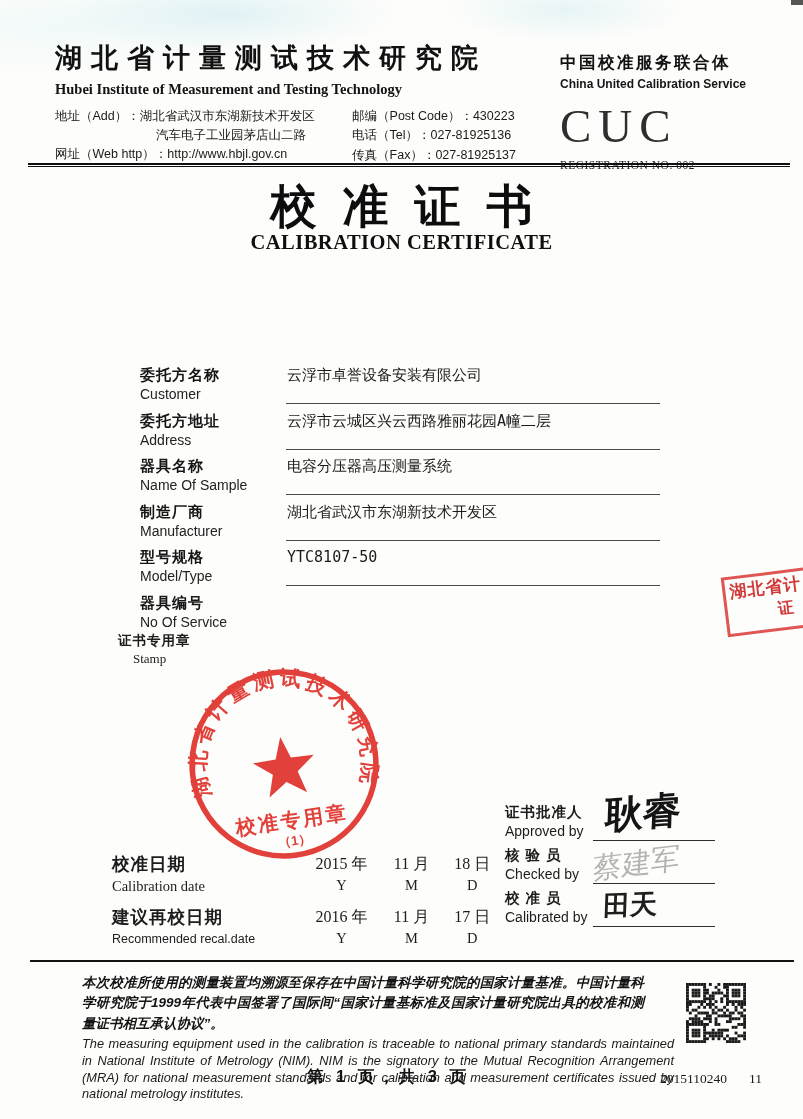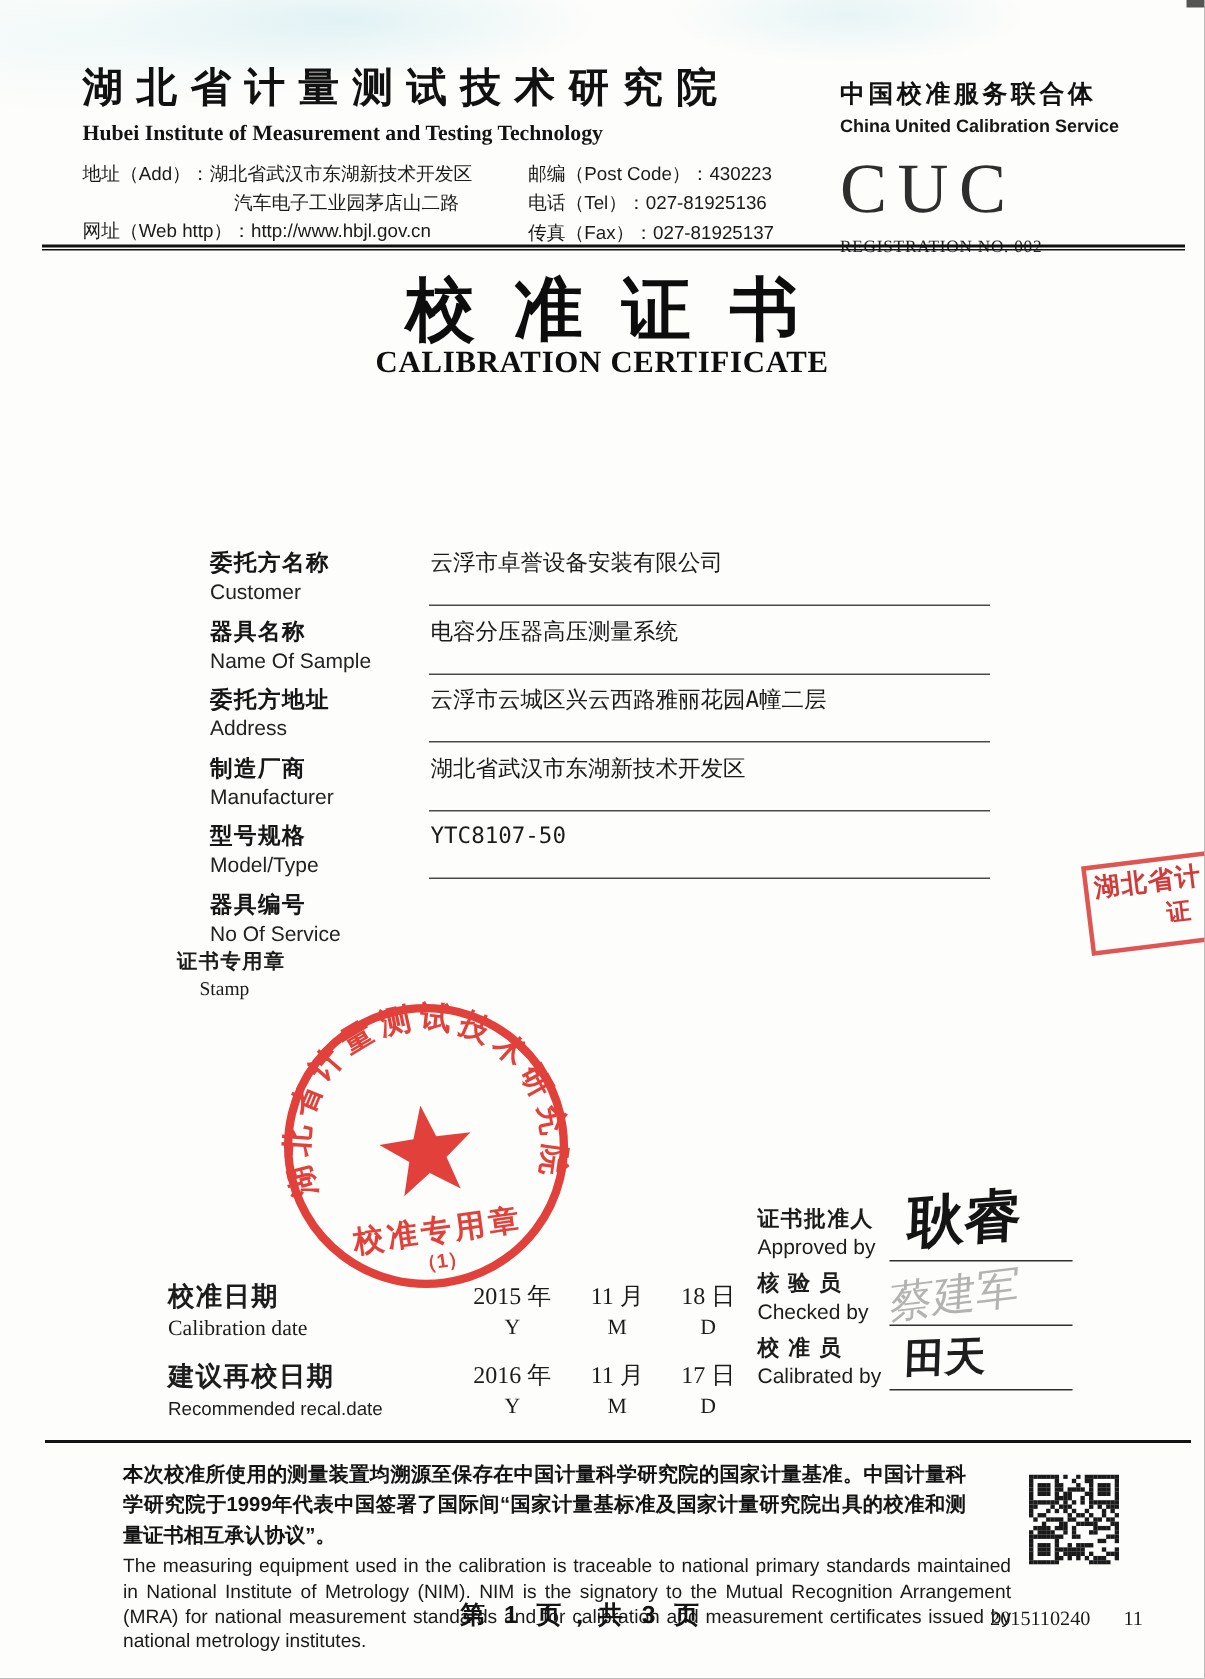--- a/index.html
+++ b/index.html
@@ -80,21 +80,21 @@
   .dlabel { width:204px; }
   .dlabel .cn { font-size:17.5px; font-weight:bold; letter-spacing:1px; }
   .dlabel .en1 { font-family:"Liberation Serif", serif; font-size:14.5px; margin-top:2px; }
   .dlabel .en2 { font-size:12.5px; margin-top:3px; }
   .dcell { text-align:center; padding-top:2px; }
   .dcell .v { font-family:"Liberation Serif", serif; font-size:16px; white-space:nowrap; }
   .dcell .h { font-family:"Liberation Serif", serif; font-size:14.5px; margin-top:2px; }
   .dc1 { width:84px; } .dc2 { width:66px; } .dc3 { width:64px; }
 
   
-  .stmt { position:absolute; left:30px; top:960px; width:764px; border-top:2.2px solid #131313; padding-top:11px; }
+  .stmt { position:absolute; left:30px; top:960px; width:764px; border-top:2.2px solid #131313; padding-top:11px;font-style:italic; }
   .stmt-zh { margin-left:52px; width:562px; font-size:13.5px; font-weight:600; line-height:1.5;
     text-align:justify; color:#141414; }
   .stmt-en { margin-left:52px; width:592px; font-size:12.8px; line-height:1.32; text-align:justify; color:#1a1a1a; margin-top:2px; }
   .qr { position:absolute; right:48px; top:21px; width:60px; height:60px; }
 
   
   .page-info { position:absolute; left:14px; right:40px; top:1066px; text-align:center;
     font-size:16.5px; font-weight:bold; letter-spacing:4px; color:#141414; }
   .doc-no { position:absolute; left:660px; top:1071px; font-family:"Liberation Serif", serif; font-size:13.5px; color:#1a1a1a; }
   .doc-no .copy { margin-left:22px; }
@@ -138,31 +138,31 @@
   <div class="fields">
     <div class="frow">
       <div class="flabel">
           <div class="cn">委托方名称</div>
           <div class="en">Customer</div>
         </div>
       <div class="fvalue">云浮市卓誉设备安装有限公司</div>
     </div>
     <div class="frow">
       <div class="flabel">
+          <div class="cn">委托方地址</div>
+          <div class="en">Address</div>
+        </div>
+      <div class="fvalue">云浮市云城区兴云西路雅丽花园A幢二层</div>
+    </div>
+    <div class="frow">
+      <div class="flabel">
           <div class="cn">器具名称</div>
           <div class="en">Name Of Sample</div>
         </div>
       <div class="fvalue">电容分压器高压测量系统</div>
-    </div>
-    <div class="frow">
-      <div class="flabel">
-          <div class="cn">委托方地址</div>
-          <div class="en">Address</div>
-        </div>
-      <div class="fvalue">云浮市云城区兴云西路雅丽花园A幢二层</div>
     </div>
     <div class="frow">
       <div class="flabel">
           <div class="cn">制造厂商</div>
           <div class="en">Manufacturer</div>
         </div>
       <div class="fvalue">湖北省武汉市东湖新技术开发区</div>
     </div>
     <div class="frow">
       <div class="flabel">

